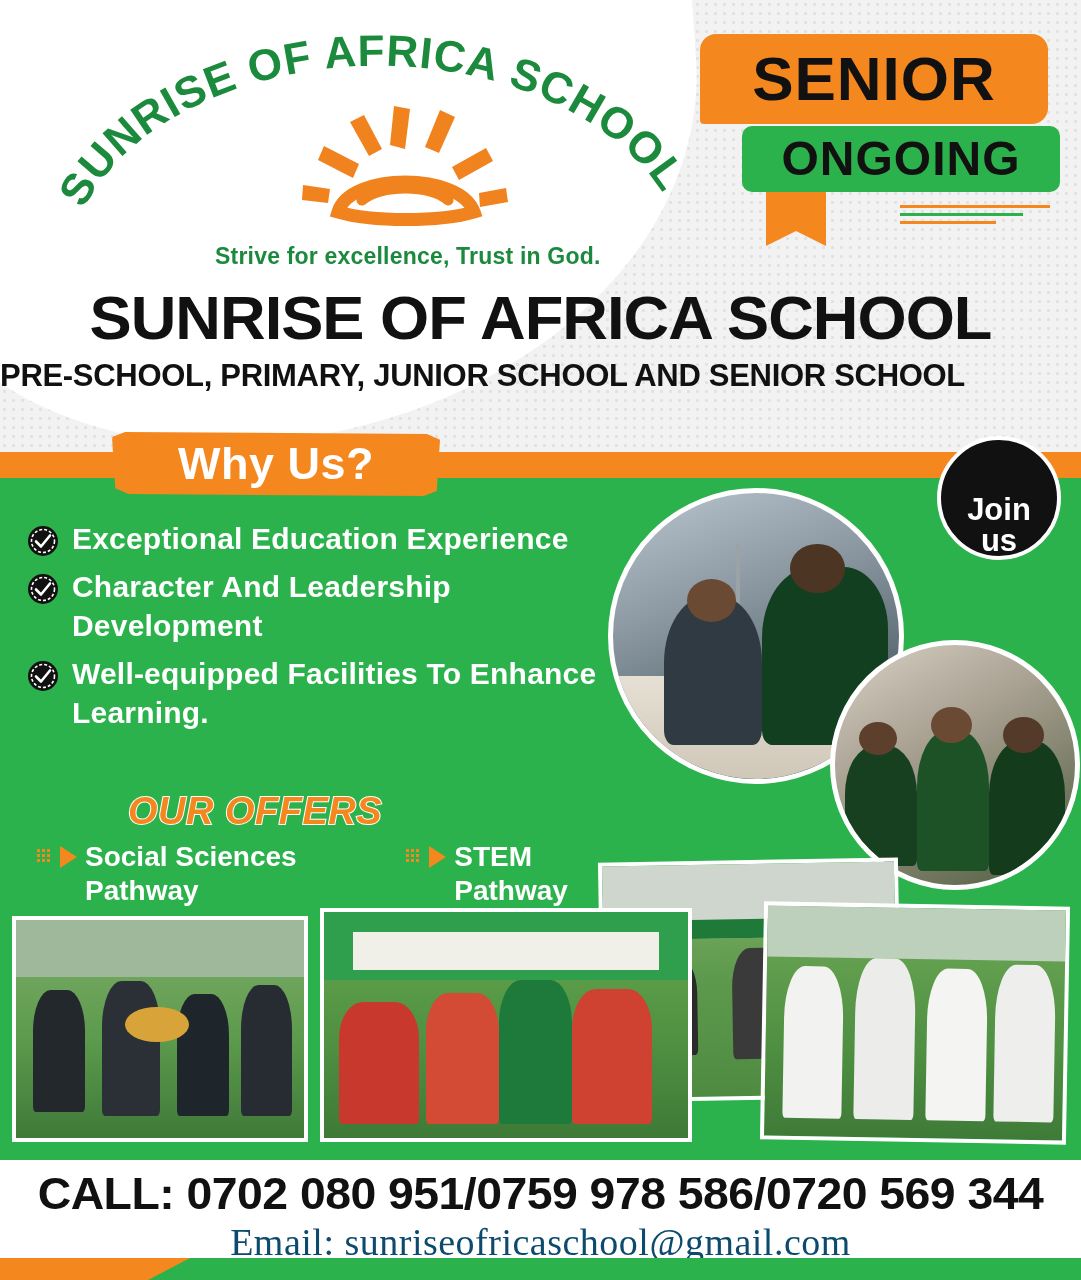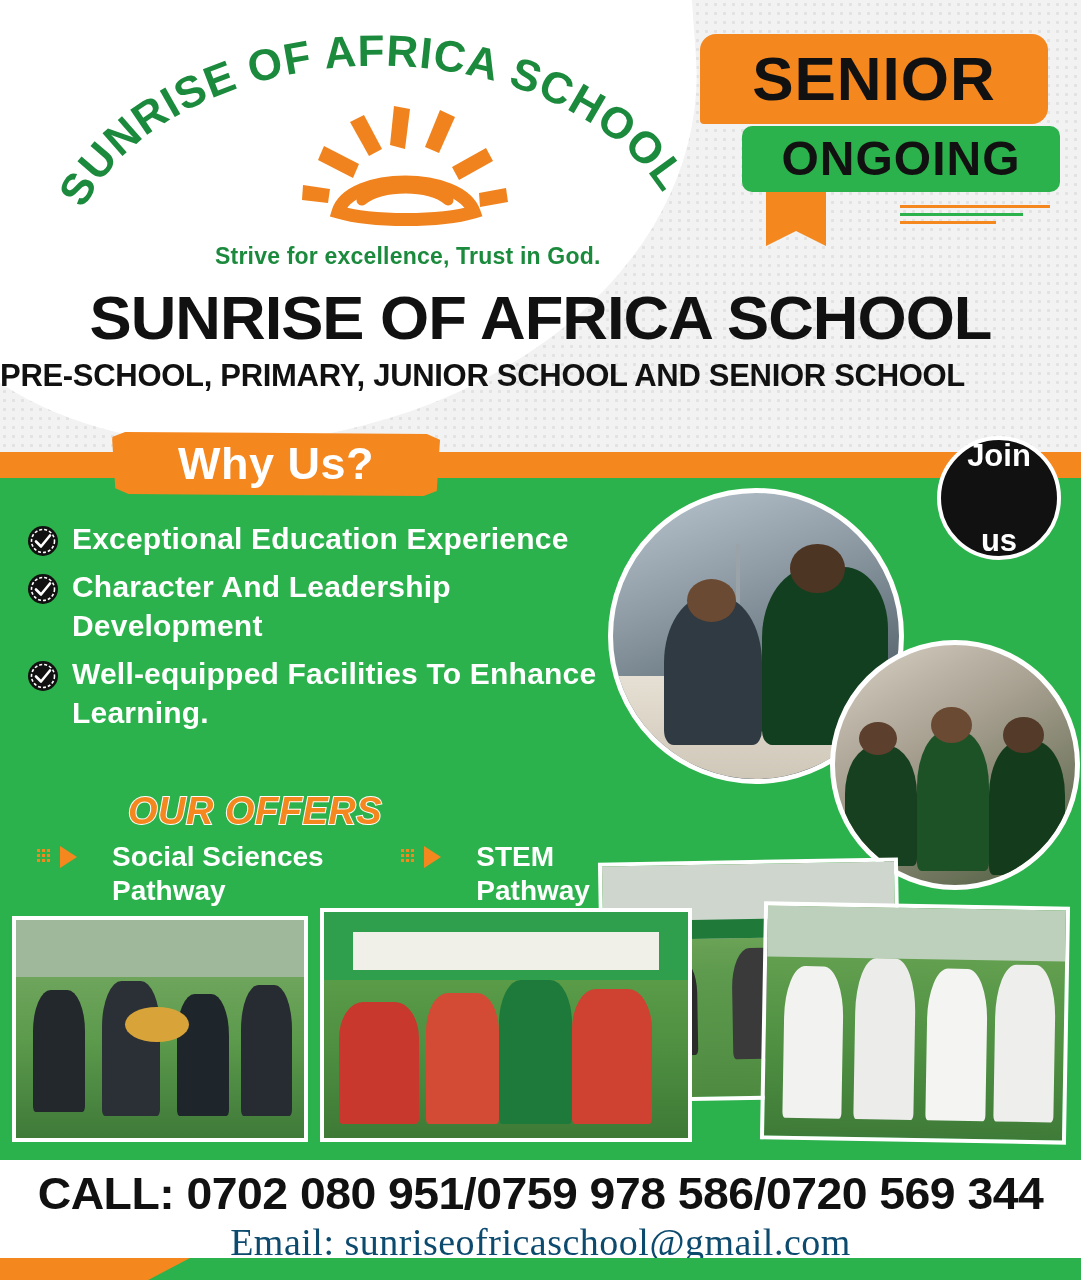--- a/index.html
+++ b/index.html
@@ -226,33 +226,33 @@
     flex: 0 0 auto;
   }
   .pathway .dots {
     margin-top: 8px;
     width: 16px; height: 16px;
     background-image: radial-gradient(#f5871f 1.6px, transparent 1.7px);
     background-size: 5px 5px;
     flex: 0 0 auto;
   }
   .pathway .lbl {
-    font-size: 28px; font-weight: bold; color: #ffffff; line-height: 1.2; margin-left: 27px;
+    font-size: 28px; font-weight: bold; color: #ffffff; line-height: 1.2;
   }
 
   
   .join {
     position: absolute;
     right: 20px; top: 436px;
     width: 124px; height: 124px;
     border-radius: 50%;
     background: #111;
     border: 4px solid #fff;
     display: flex; flex-direction: column;
-    align-items: center; justify-content: space-between;
+    align-items: center; justify-content: flex-end;
     color: #fff;
   }
   .join span { font-size: 31px; font-weight: bold; line-height: 1.0; }
   .today {
     position: absolute;
     right: 46px; top: 528px;
     width: 78px; height: 78px;
     border-radius: 50%;
     background: #2bb24c;
     border: 4px solid #fff;

